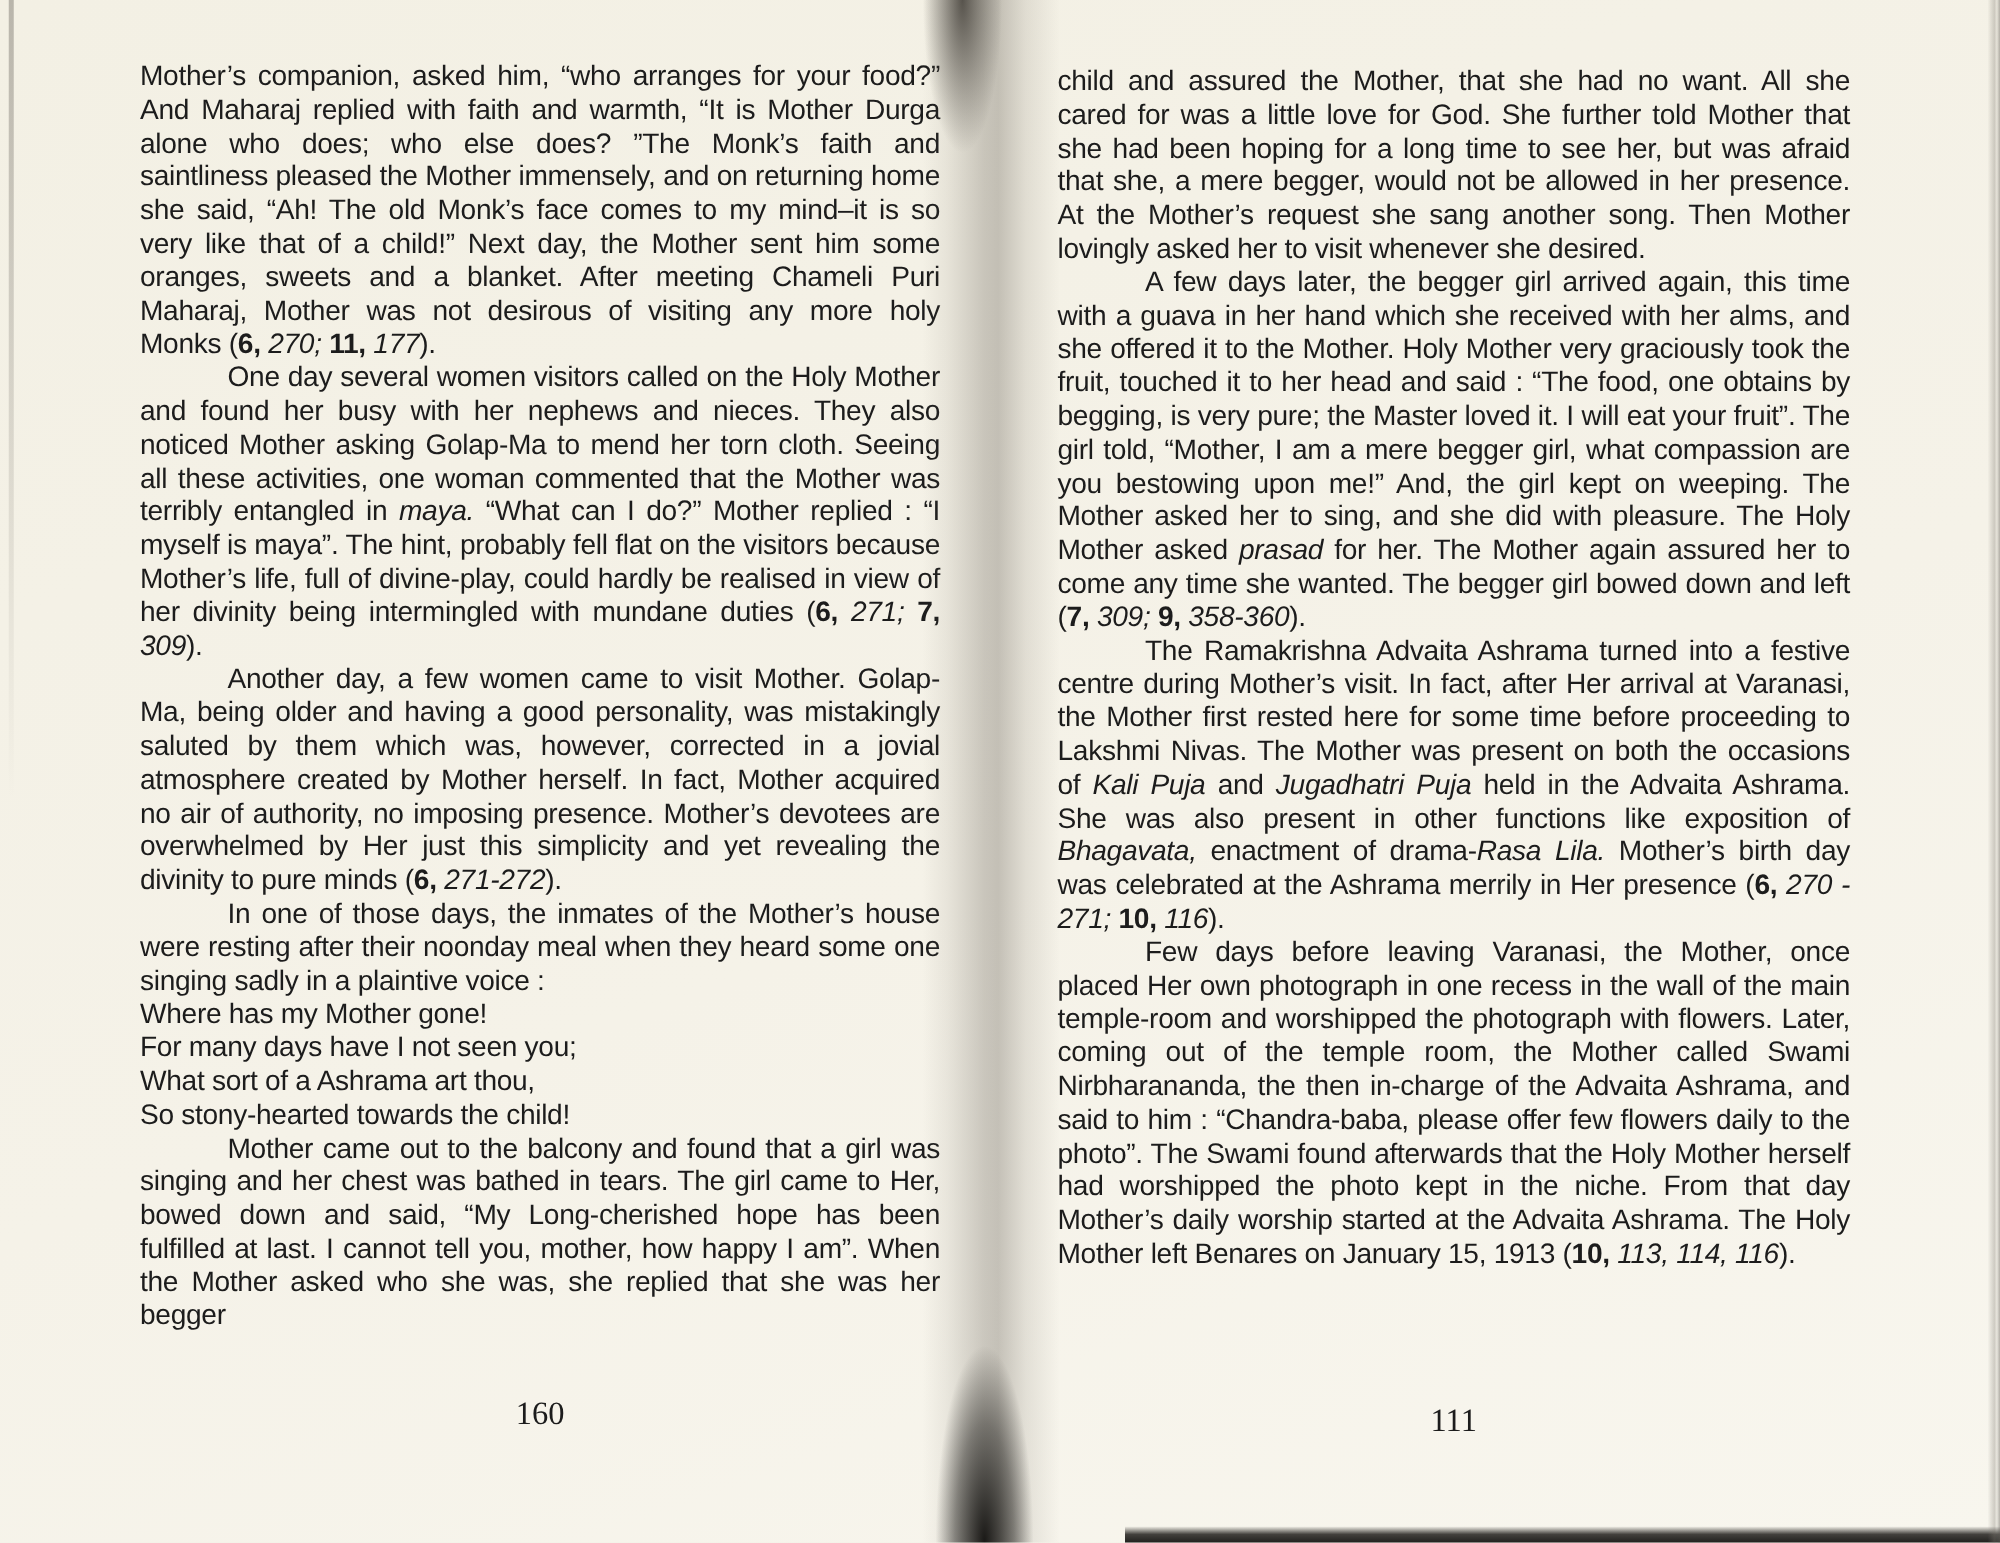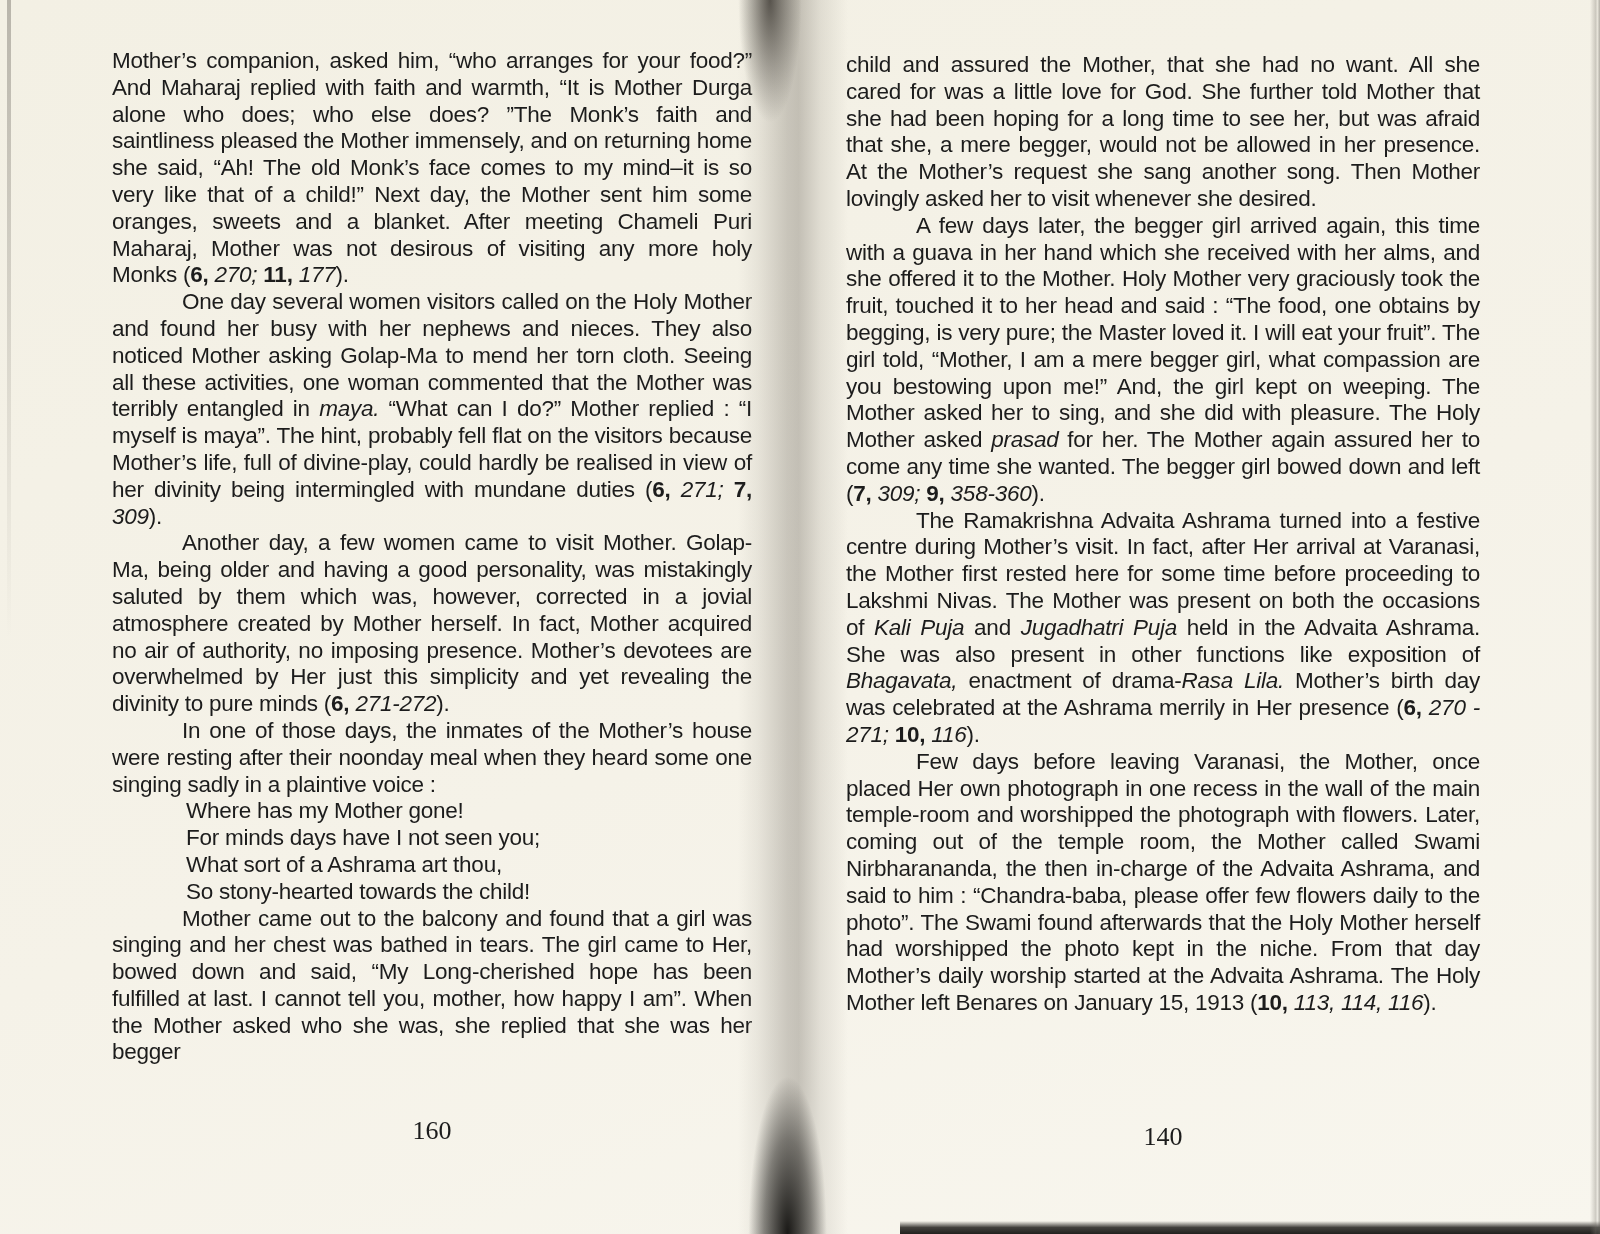--- a/index.html
+++ b/index.html
@@ -19,21 +19,21 @@
     color: #1c1c1c;
     font-size: 22.5px;
     line-height: 26.8px;
     letter-spacing: -0.25px;
     text-align: justify;
   }
   .col-left  { left: 112px; top: 48px;  width: 640px; }
   .col-right { left: 846px; top: 52px;  width: 634px; }
   .para { margin: 0; }
   .para.indent { text-indent: 70px; }
-  .verse-line { margin-left: 74px; }
+  .verse-line { }
   .run-b  { font-weight: bold; }
   .run-i  { font-style: italic; }
   .page-number {
     position: absolute;
     font-family: "Liberation Serif", serif;
     font-size: 26px;
     color: #1c1c1c;
     text-align: center;
   }
   .num-left  { left: 112px; width: 640px; top: 1116px; }
@@ -81,36 +81,36 @@
 <body>
 
 <div class="spread">
 
   <div class="text-col col-left">
       <p class="para"><span>Mother’s companion, asked him, “who arranges for your food?” And Maharaj replied with faith and warmth, “It is Mother Durga alone who does; who else does? ”The Monk’s faith and saintliness pleased the Mother immensely, and on returning home she said, “Ah! The old Monk’s face comes to my mind–it is so very like that of a child!” Next day, the Mother sent him some oranges, sweets and a blanket. After meeting Chameli Puri Maharaj, Mother was not desirous of visiting any more holy Monks (</span><span class="run-b">6, </span><span class="run-i">270; </span><span class="run-b">11, </span><span class="run-i">177</span><span>).</span></p>
       <p class="para indent"><span>One day several women visitors called on the Holy Mother and found her busy with her nephews and nieces. They also noticed Mother asking Golap-Ma to mend her torn cloth. Seeing all these activities, one woman commented that the Mother was terribly entangled in </span><span class="run-i">maya. </span><span>“What can I do?” Mother replied : “I myself is maya”. The hint, probably fell flat on the visitors because Mother’s life, full of divine-play, could hardly be realised in view of her divinity being intermingled with mundane duties (</span><span class="run-b">6, </span><span class="run-i">271; </span><span class="run-b">7, </span><span class="run-i">309</span><span>).</span></p>
       <p class="para indent"><span>Another day, a few women came to visit Mother. Golap-Ma, being older and having a good personality, was mistakingly saluted by them which was, however, corrected in a jovial atmosphere created by Mother herself. In fact, Mother acquired no air of authority, no imposing presence. Mother’s devotees are overwhelmed by Her just this simplicity and yet revealing the divinity to pure minds (</span><span class="run-b">6, </span><span class="run-i">271-272</span><span>).</span></p>
       <p class="para indent"><span>In one of those days, the inmates of the Mother’s house were resting after their noonday meal when they heard some one singing sadly in a plaintive voice :</span></p>
       <div class="verse-line">Where has my Mother gone!</div>
-      <div class="verse-line">For minds days have I not seen you;</div>
+      <div class="verse-line">For many days have I not seen you;</div>
       <div class="verse-line">What sort of a Ashrama art thou,</div>
       <div class="verse-line">So stony-hearted towards the child!</div>
       <p class="para indent"><span>Mother came out to the balcony and found that a girl was singing and her chest was bathed in tears. The girl came to Her, bowed down and said, “My Long-cherished hope has been fulfilled at last. I cannot tell you, mother, how happy I am”. When the Mother asked who she was, she replied that she was her begger</span></p>
     </div>
 
   <div class="page-number num-left">160</div>
 
   <div class="text-col col-right">
       <p class="para"><span>child and assured the Mother, that she had no want. All she cared for was a little love for God. She further told Mother that she had been hoping for a long time to see her, but was afraid that she, a mere begger, would not be allowed in her presence. At the Mother’s request she sang another song. Then Mother lovingly asked her to visit whenever she desired.</span></p>
       <p class="para indent"><span>A few days later, the begger girl arrived again, this time with a guava in her hand which she received with her alms, and she offered it to the Mother. Holy Mother very graciously took the fruit, touched it to her head and said : “The food, one obtains by begging, is very pure; the Master loved it. I will eat your fruit”. The girl told, “Mother, I am a mere begger girl, what compassion are you bestowing upon me!” And, the girl kept on weeping. The Mother asked her to sing, and she did with pleasure. The Holy Mother asked </span><span class="run-i">prasad </span><span>for her. The Mother again assured her to come any time she wanted. The begger girl bowed down and left (</span><span class="run-b">7, </span><span class="run-i">309; </span><span class="run-b">9, </span><span class="run-i">358-360</span><span>).</span></p>
       <p class="para indent"><span>The Ramakrishna Advaita Ashrama turned into a festive centre during Mother’s visit. In fact, after Her arrival at Varanasi, the Mother first rested here for some time before proceeding to Lakshmi Nivas. The Mother was present on both the occasions of </span><span class="run-i">Kali Puja</span><span> and </span><span class="run-i">Jugadhatri Puja</span><span> held in the Advaita Ashrama. She was also present in other functions like exposition of </span><span class="run-i">Bhagavata,</span><span> enactment of drama-</span><span class="run-i">Rasa Lila.</span><span> Mother’s birth day was celebrated at the Ashrama merrily in Her presence (</span><span class="run-b">6, </span><span class="run-i">270 - 271; </span><span class="run-b">10, </span><span class="run-i">116</span><span>).</span></p>
       <p class="para indent"><span>Few days before leaving Varanasi, the Mother, once placed Her own photograph in one recess in the wall of the main temple-room and worshipped the photograph with flowers. Later, coming out of the temple room, the Mother called Swami Nirbharananda, the then in-charge of the Advaita Ashrama, and said to him : “Chandra-baba, please offer few flowers daily to the photo”. The Swami found afterwards that the Holy Mother herself had worshipped the photo kept in the niche. From that day Mother’s daily worship started at the Advaita Ashrama. The Holy Mother left Benares on January 15, 1913 (</span><span class="run-b">10, </span><span class="run-i">113, 114, 116</span><span>).</span></p>
     </div>
 
-  <div class="page-number num-right">140</div>
+  <div class="page-number num-right">111</div>
 
   <div class="gutter"></div>
   <div class="gutter-top"></div>
   <div class="gutter-bottom"></div>
   <div class="edge-bottom"></div>
   <div class="edge-right"></div>
   <div class="edge-left"></div>
 
 </div>
 

